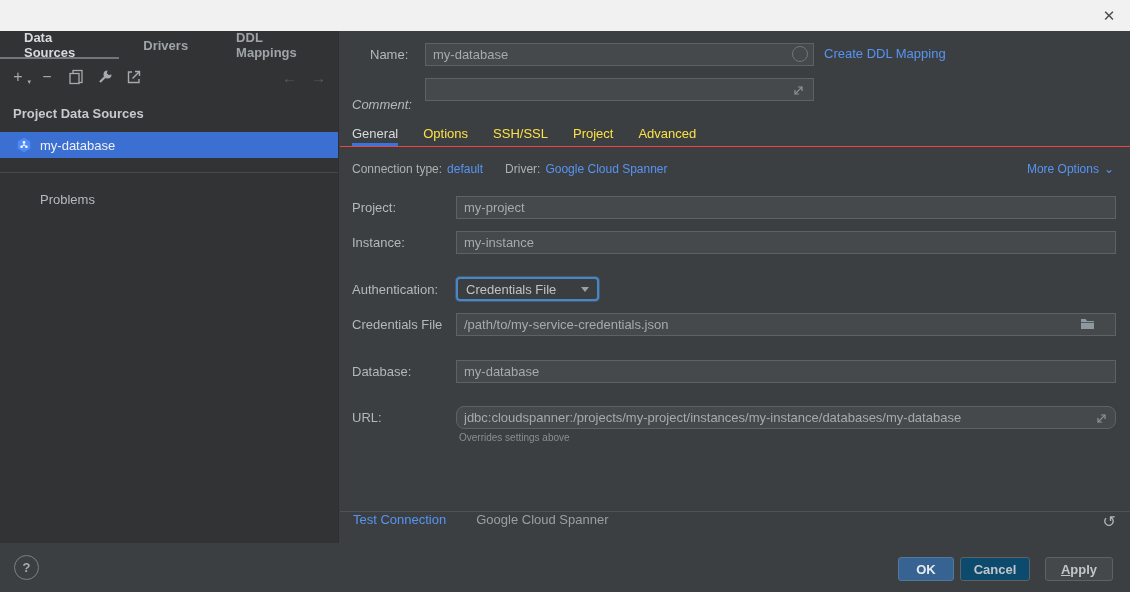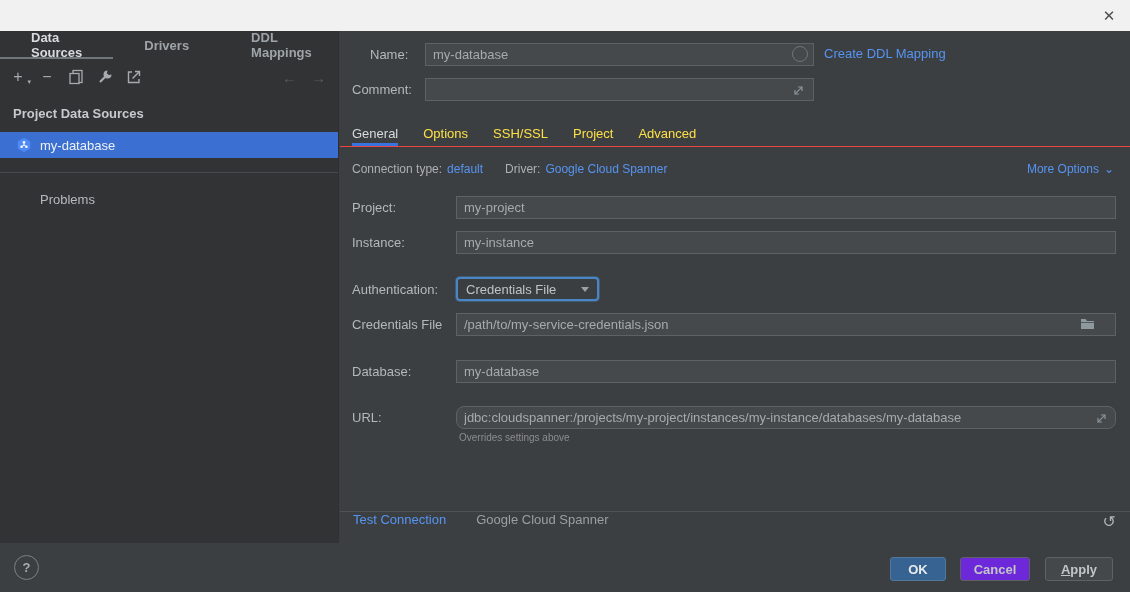--- a/index.html
+++ b/index.html
@@ -13,21 +13,21 @@
   body{font-family:"Liberation Sans",sans-serif;font-size:13px;background:var(--panel_bg);position:relative;}
 
   
   .titlebar{position:absolute;top:0;left:0;width:1130px;height:31px;background:var(--titlebar_bg);}
   .close-btn{position:absolute;right:8px;top:4px;width:26px;height:23px;display:flex;align-items:center;justify-content:center;
     color:#4d4d4d;font-size:15px;cursor:default;}
 
   
   .sidebar{position:absolute;left:0;top:31px;width:339px;height:512px;background:var(--sidebar_bg);border-right:1px solid #2e3032;}
   .side-tabs{display:flex;height:26px;margin-top:2px;align-items:center;}
-  .side-tab{padding:0 31px;height:100%;display:flex;align-items:center;font-weight:700;color:#9ea4a8;border-bottom:2px solid transparent;}
+  .side-tab{padding:0 24px;height:100%;display:flex;align-items:center;font-weight:700;color:#9ea4a8;border-bottom:2px solid transparent;}
   .side-tab.active{color:#d8dbdd;border-bottom:2px solid #70767b;}
   .side-toolbar{display:flex;align-items:center;height:30px;padding:0 12px 0 10px;margin-top:3px;}
   .tb-icon{width:16px;height:16px;margin-right:13px;position:relative;display:flex;align-items:center;justify-content:center;color:#a7abad;}
   .tb-plus{font-size:16px;font-weight:400;line-height:14px;}
   .tb-plus .sub{position:absolute;right:-5px;bottom:-4px;font-size:7px;color:#a7abad;}
   .tb-minus{font-size:16px;line-height:14px;}
   .tb-spacer{flex:1;}
   .nav-arrow{font-size:15px;color:#585d60;margin-left:14px;}
   .side-section-title{margin:14px 0 0 13px;font-weight:700;color:#c7cacc;}
   .side-item{margin-top:11px;height:26px;display:flex;align-items:center;padding-left:16px;}
@@ -70,21 +70,21 @@
   .folder-ic{position:absolute;left:740px;top:287px;}
 
   
   .footer{position:absolute;left:0;top:543px;width:1130px;height:49px;background:var(--panel_bg);}
   .help-btn{position:absolute;left:14px;top:12px;width:25px;height:25px;border:1px solid #7d8184;border-radius:50%;
     display:flex;align-items:center;justify-content:center;color:#a8acb0;font-size:13px;font-weight:700;}
   .btns{position:absolute;right:17px;top:14px;display:flex;align-items:center;}
   .btn{height:24px;border-radius:3px;display:flex;align-items:center;justify-content:center;
     font-weight:700;font-size:13px;font-family:"Liberation Sans",sans-serif;}
   .btn-ok{width:56px;background:var(--ok_button_bg);border:1px solid #5179a0;color:#e8eaec;}
-  .btn-cancel{width:70px;margin-left:14px;background:#6d28d9;border:1px solid #5e6264;color:#c3c6c8;}
+  .btn-cancel{width:70px;margin-left:6px;background:#0c4a6e;border:1px solid #5e6264;color:#c3c6c8;}
   .btn-apply{width:68px;margin-left:15px;background:#44484b;border:1px solid #5e6264;color:#c3c6c8;}
   .btn-apply u{text-decoration:underline;}
 </style>
 </head>
 <body>
 
 <div class="titlebar">
   <div class="close-btn">✕</div>
 </div>
 
@@ -142,21 +142,21 @@
   <div class="problems">Problems</div>
 </div>
 
 <div class="main">
 
   <div class="flabel" style="left:30px;top:12px;">Name:</div>
   <input class="finput" style="left: 85px; top: 12px; width: 389px;" value="my-database">
   <div class="name-circle"></div>
   <div class="link" style="position:absolute;left:484px;top:15px;">Create DDL Mapping</div>
 
-  <div class="flabel" style="left:12px;top:47px;">Comment:</div>
+  <div class="flabel" style="left:12px;top:62px;font-style:italic;">Comment:</div>
   <input class="finput" style="left: 85px; top: 47px; width: 389px;" value="">
   <span class="expand-ic" style="left:452px;top:53px;">
     <svg width="13" height="13" viewBox="0 0 13 13">
       <line x1="3.2" y1="9.8" x2="9.8" y2="3.2" stroke="#8b969d" stroke-width="1.2"></line>
       <path d="M6 3 h4 v4" fill="none" stroke="#8b969d" stroke-width="1.2"></path>
       <path d="M7 10 h-4 v-4" fill="none" stroke="#8b969d" stroke-width="1.2"></path>
     </svg>
   </span>
 
   <div class="form-tabs">

